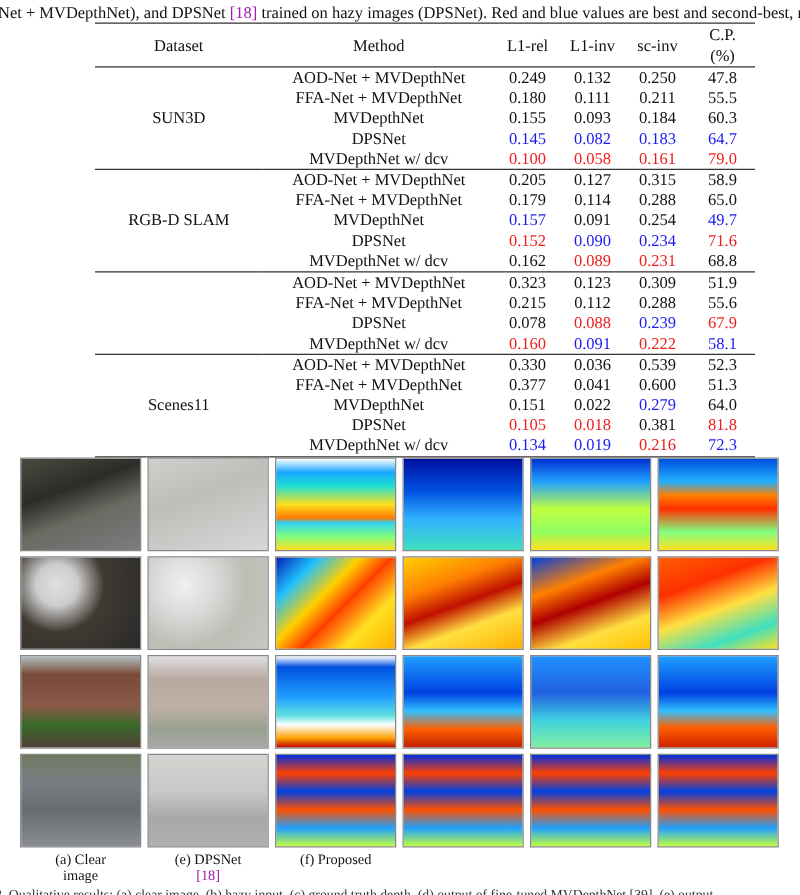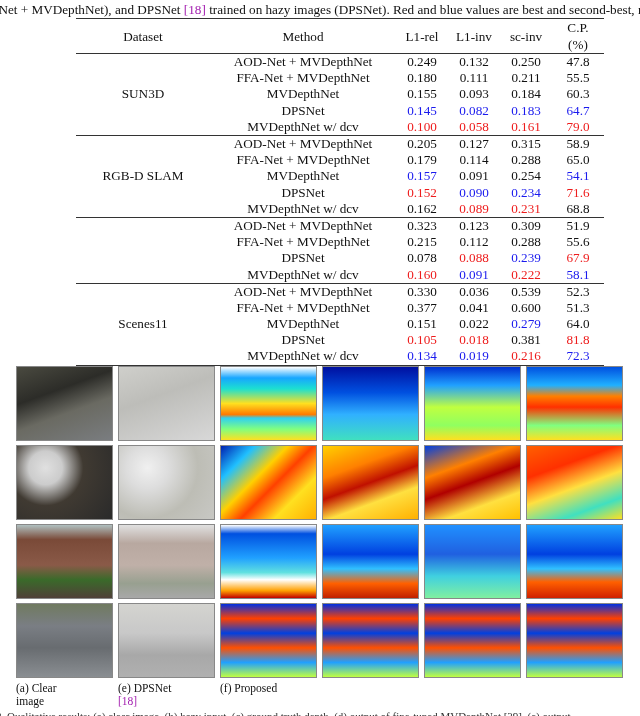--- a/index.html
+++ b/index.html
@@ -16,21 +16,21 @@
   td.ds { width: 118px; }
   td.method { width: 170px; }
   td.num { width: 36px; }
   td.bold { font-weight: normal; }
   .c-red { color: #ee1c1c; }
   .c-blue { color: #1a1aee; }
   .c-black { color: #111; }
   .grid { position: absolute; top: 366px; left: 16px; display: grid;
           grid-template-columns: repeat(6, 97px); grid-auto-rows: 75px; column-gap: 5px; row-gap: 4px; }
   .tile { border: 1px solid #888; box-sizing: border-box; overflow: hidden; position: relative; }
-  .labels { position: absolute; top: 682px; left: 16px; display: grid; grid-template-columns: repeat(6, 97px); column-gap: 5px; font-size: 11.5px; line-height: 13px; }
+  .labels { position: absolute; top: 682px; left: 16px; display: grid; grid-template-columns: repeat(6, 97px); column-gap: 5px; font-size: 11.5px; line-height: 13px; text-align: center; }
   .caption-bottom { position: absolute; top: 710px; left: -4px; font-size: 11px; white-space: nowrap; color: #333; }
   
   .clear1 { background: linear-gradient(160deg,#4a4a40 0%,#2c2c28 35%,#6a6a62 60%,#7a7d80 100%); }
   .hazy1 { background: linear-gradient(160deg,#cfcfcb 0%,#bdbdb9 40%,#d8d8d8 100%); }
   .gt1 { background: linear-gradient(180deg,#fff 0%,#17a6ff 15%,#1de0d0 30%,#ffe020 50%,#ff7a00 65%,#30d0f0 70%,#80ff80 85%,#ffe020 100%); }
   .mvd1 { background: linear-gradient(180deg,#0010a0 0%,#0050e0 35%,#30b0ff 65%,#40e0c0 100%); }
   .dps1 { background: linear-gradient(180deg,#0030d0 0%,#20a0ff 25%,#c0ff40 55%,#90ff60 80%,#ffe020 100%); }
   .prop1 { background: linear-gradient(180deg,#0050e0 0%,#20b0ff 25%,#ff8000 40%,#ff3000 55%,#80ff80 80%,#ffe020 100%); }
   .clear2 { background: radial-gradient(circle at 30% 30%,#e0e0e0 0%,#ccc 20%,#403a32 45%,#2a2a2a 100%); }
   .hazy2 { background: radial-gradient(circle at 30% 30%,#f0f0f0 0%,#ddd 25%,#bdbdb5 60%,#c8c8c4 100%); }
@@ -124,21 +124,21 @@
         <td class="num c-black">0.114</td>
         <td class="num c-black">0.288</td>
         <td class="num c-black">65.0</td>
       </tr>
       <tr>
         <td class="ds">RGB-D SLAM</td>
         <td class="method">MVDepthNet</td>
         <td class="num c-blue">0.157</td>
         <td class="num c-black">0.091</td>
         <td class="num c-black">0.254</td>
-        <td class="num c-blue">54.1</td>
+        <td class="num c-blue">49.7</td>
       </tr>
       <tr>
         <td class="ds"></td>
         <td class="method">DPSNet</td>
         <td class="num c-red">0.152</td>
         <td class="num c-blue">0.090</td>
         <td class="num c-blue">0.234</td>
         <td class="num c-red">71.6</td>
       </tr>
       <tr>

